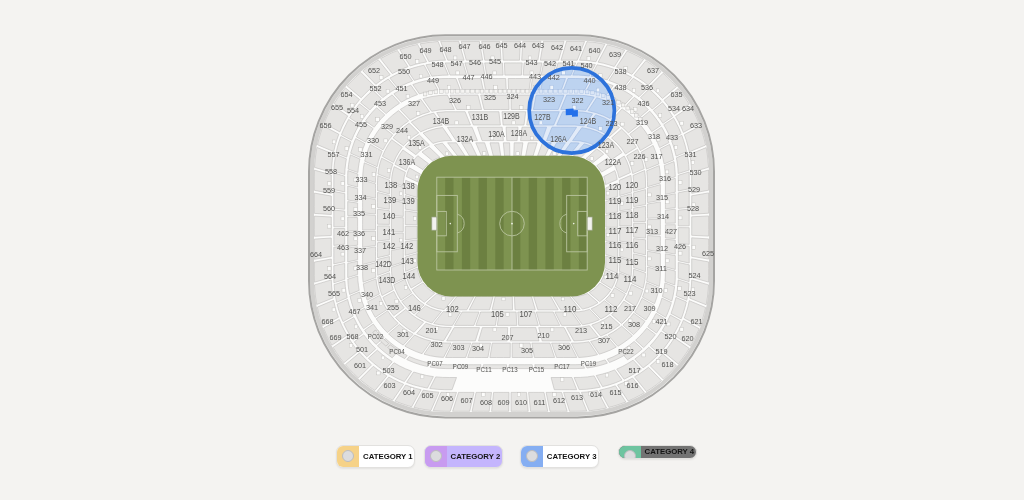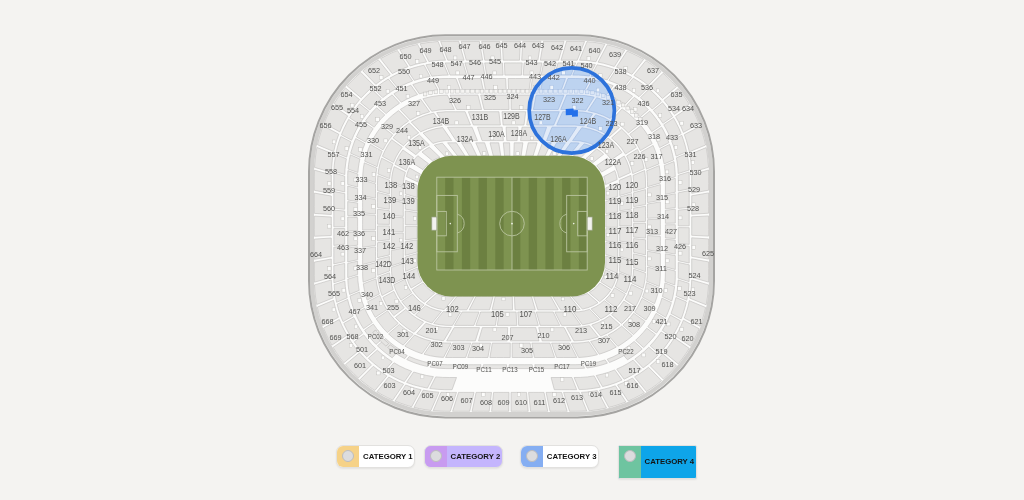--- a/index.html
+++ b/index.html
@@ -1019,17 +1019,17 @@
   <div style="position:absolute;left:5px;top:4.7px;width:12px;height:12px;border-radius:50%;background:#dcdcde;border:1px solid #bcbcbe;box-sizing:border-box;"></div>
   <div style="position:absolute;left:26px;top:0;height:100%;display:flex;align-items:center;font-weight:bold;font-size:7.8px;letter-spacing:0;color:#141414;white-space:nowrap;">CATEGORY 2</div>
 </div>
 
 <div style="position:absolute;left:519.8px;top:444.6px;width:79px;height:23.5px;background:#fff;border:1px solid #e2e1df;border-radius:7px;box-shadow:0 1px 2px rgba(0,0,0,0.07);overflow:hidden;box-sizing:border-box;">
   <div style="position:absolute;left:0;top:0;width:22px;height:100%;background:#85aef2;"></div>
   <div style="position:absolute;left:5px;top:4.7px;width:12px;height:12px;border-radius:50%;background:#dcdcde;border:1px solid #bcbcbe;box-sizing:border-box;"></div>
   <div style="position:absolute;left:26px;top:0;height:100%;display:flex;align-items:center;font-weight:bold;font-size:7.8px;letter-spacing:0;color:#141414;white-space:nowrap;">CATEGORY 3</div>
 </div>
 
-<div style="position:absolute;left:617.5px;top:444.6px;width:79px;height:34px;background:#0ea5e9;border:1px solid #e2e1df;border-radius:2px;box-shadow:0 1px 2px rgba(0,0,0,0.07);overflow:hidden;box-sizing:border-box;">
+<div style="position:absolute;left:617.5px;top:444.6px;width:79px;height:14px;background:#737373;border:1px solid #e2e1df;border-radius:7px;box-shadow:0 1px 2px rgba(0,0,0,0.07);overflow:hidden;box-sizing:border-box;">
   <div style="position:absolute;left:0;top:0;width:22px;height:100%;background:#6ec4a0;"></div>
   <div style="position:absolute;left:5px;top:4.7px;width:12px;height:12px;border-radius:50%;background:#dcdcde;border:1px solid #bcbcbe;box-sizing:border-box;"></div>
   <div style="position:absolute;left:26px;top:0;height:100%;display:flex;align-items:center;font-weight:bold;font-size:7.8px;letter-spacing:0;color:#141414;white-space:nowrap;">CATEGORY 4</div>
 </div>
 
 </body></html>

